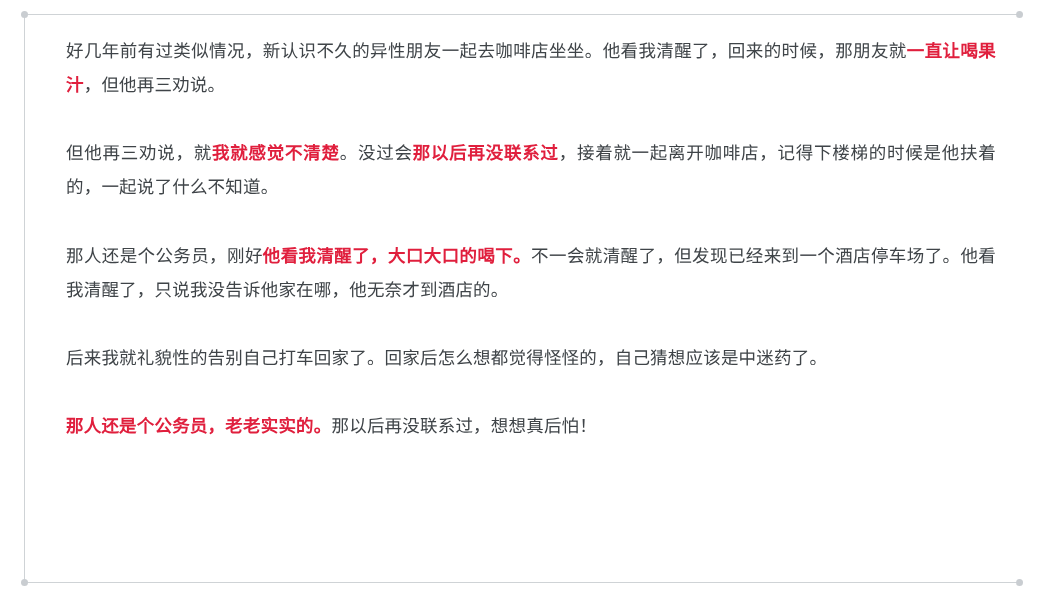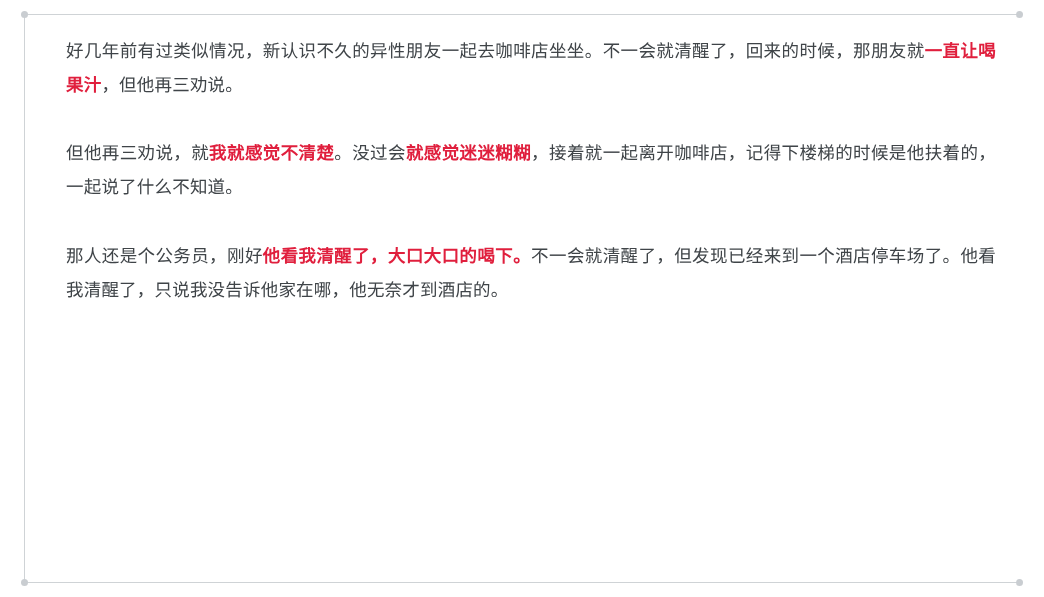--- a/index.html
+++ b/index.html
@@ -85,18 +85,20 @@
   <div class="rule-h rule-top"></div>
   <div class="rule-h rule-bottom"></div>
   <div class="rule-v"></div>
 
   <span class="dot dot-tl"></span>
   <span class="dot dot-tr"></span>
   <span class="dot dot-bl"></span>
   <span class="dot dot-br"></span>
 
   <div class="content" id="article-body">
-      <p class="para"><span>好几年前有过类似情况，新认识不久的异性朋友一起去咖啡店坐坐。不一会就清醒了，回来的时候，那朋友就</span><span class="hl">一直让喝果汁</span><span>，但他再三劝说。</span></p>
-      <p class="para"><span>但他再三劝说，就</span><span class="hl">我就感觉不清楚</span><span>。没过会</span><span class="hl">就感觉迷迷糊糊</span><span>，接着就一起离开咖啡店，记得下楼梯的时候是他扶着的，一起说了什么不知道。</span></p>
+      <p class="para"><span>好几年前有过类似情况，新认识不久的异性朋友一起去咖啡店坐坐。他看我清醒了，回来的时候，那朋友就</span><span class="hl">一直让喝果汁</span><span>，但他再三劝说。</span></p>
+      <p class="para"><span>但他再三劝说，就</span><span class="hl">我就感觉不清楚</span><span>。没过会</span><span class="hl">那以后再没联系过</span><span>，接着就一起离开咖啡店，记得下楼梯的时候是他扶着的，一起说了什么不知道。</span></p>
       <p class="para"><span>那人还是个公务员，刚好</span><span class="hl">他看我清醒了，大口大口的喝下。</span><span>不一会就清醒了，但发现已经来到一个酒店停车场了。他看我清醒了，只说我没告诉他家在哪，他无奈才到酒店的。</span></p>
+      <p class="para"><span>后来我就礼貌性的告别自己打车回家了。回家后怎么想都觉得怪怪的，自己猜想应该是中迷药了。</span></p>
+      <p class="para"><span class="hl">那人还是个公务员，老老实实的。</span><span>那以后再没联系过，想想真后怕！</span></p>
     </div>
 
 </div>
 
 </body></html>

